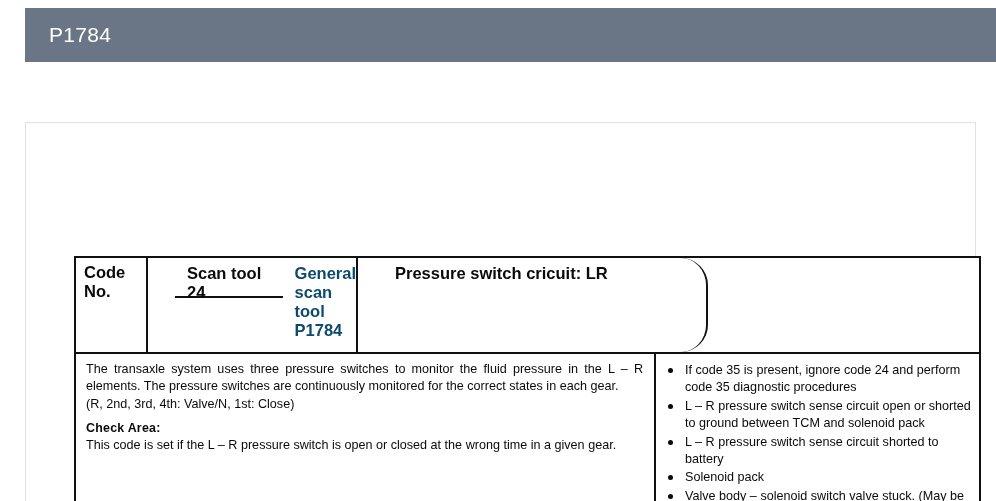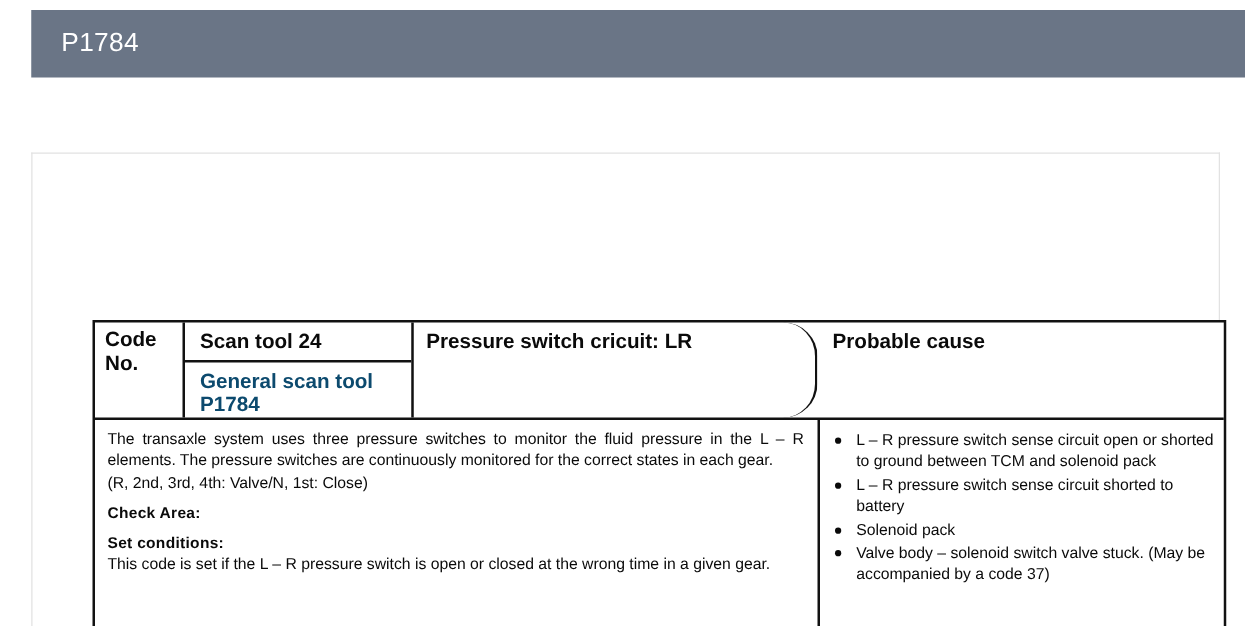--- a/index.html
+++ b/index.html
@@ -58,45 +58,45 @@
     width: 907px;
     height: 357px;
     border: 2px solid #111111;
     box-sizing: border-box;
     background: #ffffff;
   }
 
   
   .thead {
     position: relative;
-    height: 78px;
+    height: 96px;
     border-bottom: 2px solid #111111;
     box-sizing: border-box;
     display: flex;
+    gap: 27px;
   }
   .th-code {
     width: 72px;
     flex: 0 0 72px;
     border-right: 2px solid #111111;
     box-sizing: border-box;
     padding: 5px 0 0 8px;
   }
   .th-code-label {
     font-size: 16.5px;
     font-weight: bold;
     line-height: 1.13;
     color: #0a0a0a;
   }
   .th-scan {
     width: 183px;
     flex: 0 0 183px;
     border-right: 2px solid #111111;
     box-sizing: border-box;
     display: flex;
-    flex-direction: column;
   }
   .th-scan-top {
     height: 40px;
     border-bottom: 2px solid #111111;
     box-sizing: border-box;
     padding: 6px 0 0 12px;
     font-size: 16.5px;
     font-weight: bold;
     color: #0a0a0a;
   }
@@ -214,39 +214,41 @@
       <div class="th-scan">
         <div class="th-scan-top">Scan tool 24</div>
         <div class="th-scan-bot">
           <div>General scan tool</div>
           <div>P1784</div>
         </div>
       </div>
 
       <div class="th-circuit">Pressure switch cricuit: LR</div>
 
-      <div class="th-cause">Probable cause</div>
     </div>
 
     <div class="tbody">
 
       <div class="td-desc">
 
         <p class="sec-body">The transaxle system uses three pressure switches to monitor the fluid pressure in the L – R elements. The pressure switches are continuously monitored for the correct states in each gear.</p>
         <p class="sec-body nojust">(R, 2nd, 3rd, 4th: Valve/N, 1st: Close)</p>
 
         <p class="sec-head spaced">Check Area:</p>
 
-        <p class="sec-head spaced">Set conditions:</p>
         <p class="sec-body">This code is set if the L – R pressure switch is open or closed at the wrong time in a given gear.</p>
 
       </div>
 
       <div class="td-cause">
         <ul class="cause-list">
+          <li>
+            <span class="bullet-dot"></span>
+            <span>If code 35 is present, ignore code 24 and perform code 35 diagnostic procedures</span>
+          </li>
           <li>
             <span class="bullet-dot"></span>
             <span>L – R pressure switch sense circuit open or shorted to ground between TCM and solenoid pack</span>
           </li>
           <li>
             <span class="bullet-dot"></span>
             <span>L – R pressure switch sense circuit shorted to battery</span>
           </li>
           <li>
             <span class="bullet-dot"></span>

